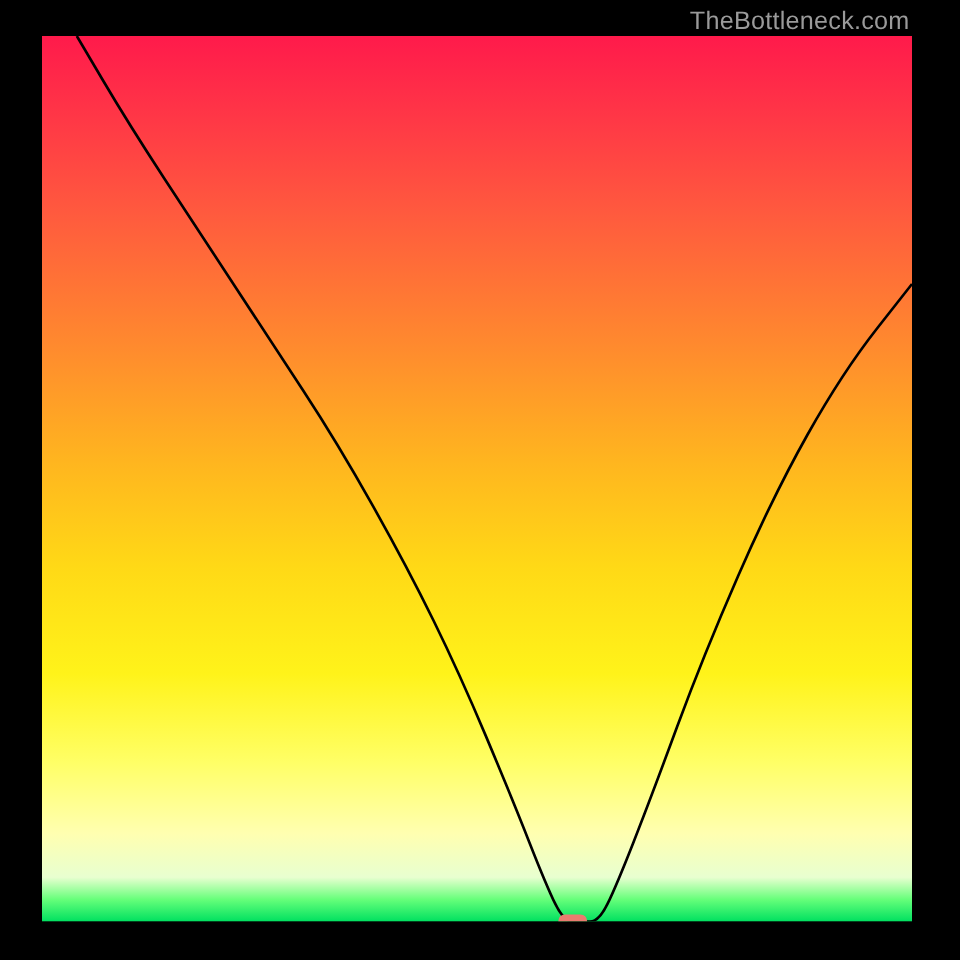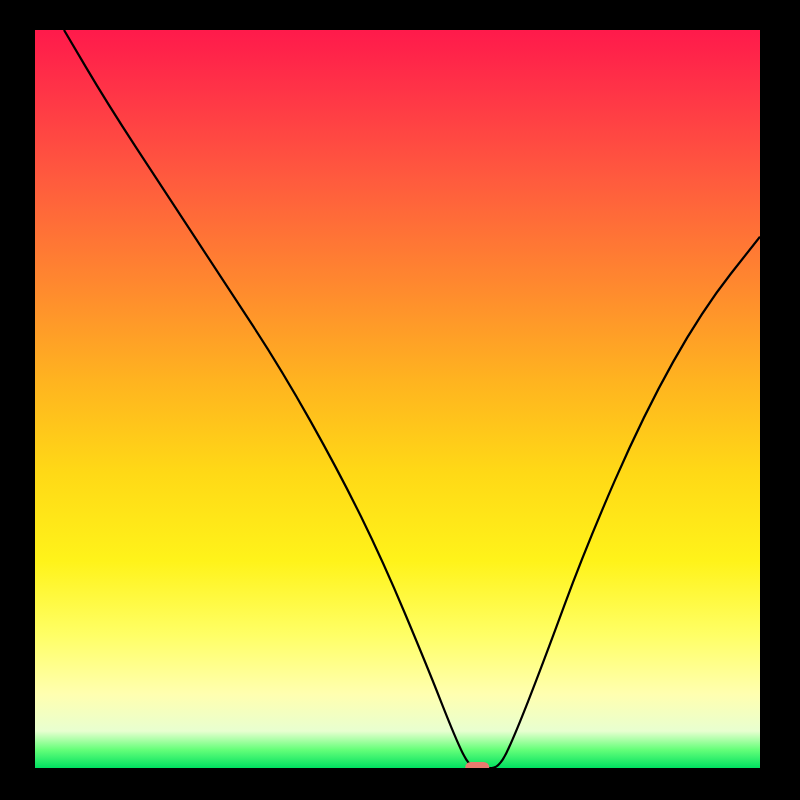--- a/index.html
+++ b/index.html
@@ -61,20 +61,21 @@
     font-weight: 500;
     letter-spacing: 0.2px;
     user-select: none;
   }
 </style>
 </head>
 <body>
 
 <div class="frame">
 
+  <div class="watermark">TheBottleneck.com</div>
 
   <div class="plot-area">
     <div class="gradient"></div>
 
     <svg class="curve-svg" viewBox="0 0 725 738" preserveAspectRatio="none">
       <path d="M 29,0 Q 29,0 50.75,36.89999999999998 Q 72.5,73.79999999999995 101.5,118.07999999999998 Q 130.5,162.36 159.5,206.64 Q 188.5,250.91999999999996 217.5,295.19999999999993 Q 246.50000000000003,339.47999999999996 275.5,391.14 Q 304.5,442.8 326.25,487.08000000000004 Q 348,531.36 369.75,583.02 Q 391.5,634.68 406,671.5799999999999 Q 420.49999999999994,708.48 427.75,723.24 Q 435,738 442.25,738 Q 449.5,738 456.75,738 Q 464,738 471.25,723.24 Q 478.5,708.48 493,671.5799999999999 Q 507.49999999999994,634.68 529.25,575.64 Q 551,516.6 580,450.18 Q 609,383.76 638,332.1 Q 667,280.44 696,243.54 T 725,206.64" fill="none" stroke="#000" stroke-width="2.2" id="curve-path"></path>
       <rect id="marker-rect" x="430.25" y="732" width="24" height="11" rx="5.5" ry="5.5" fill="#e97b6f"></rect>
     </svg>
   </div>
 </div>

